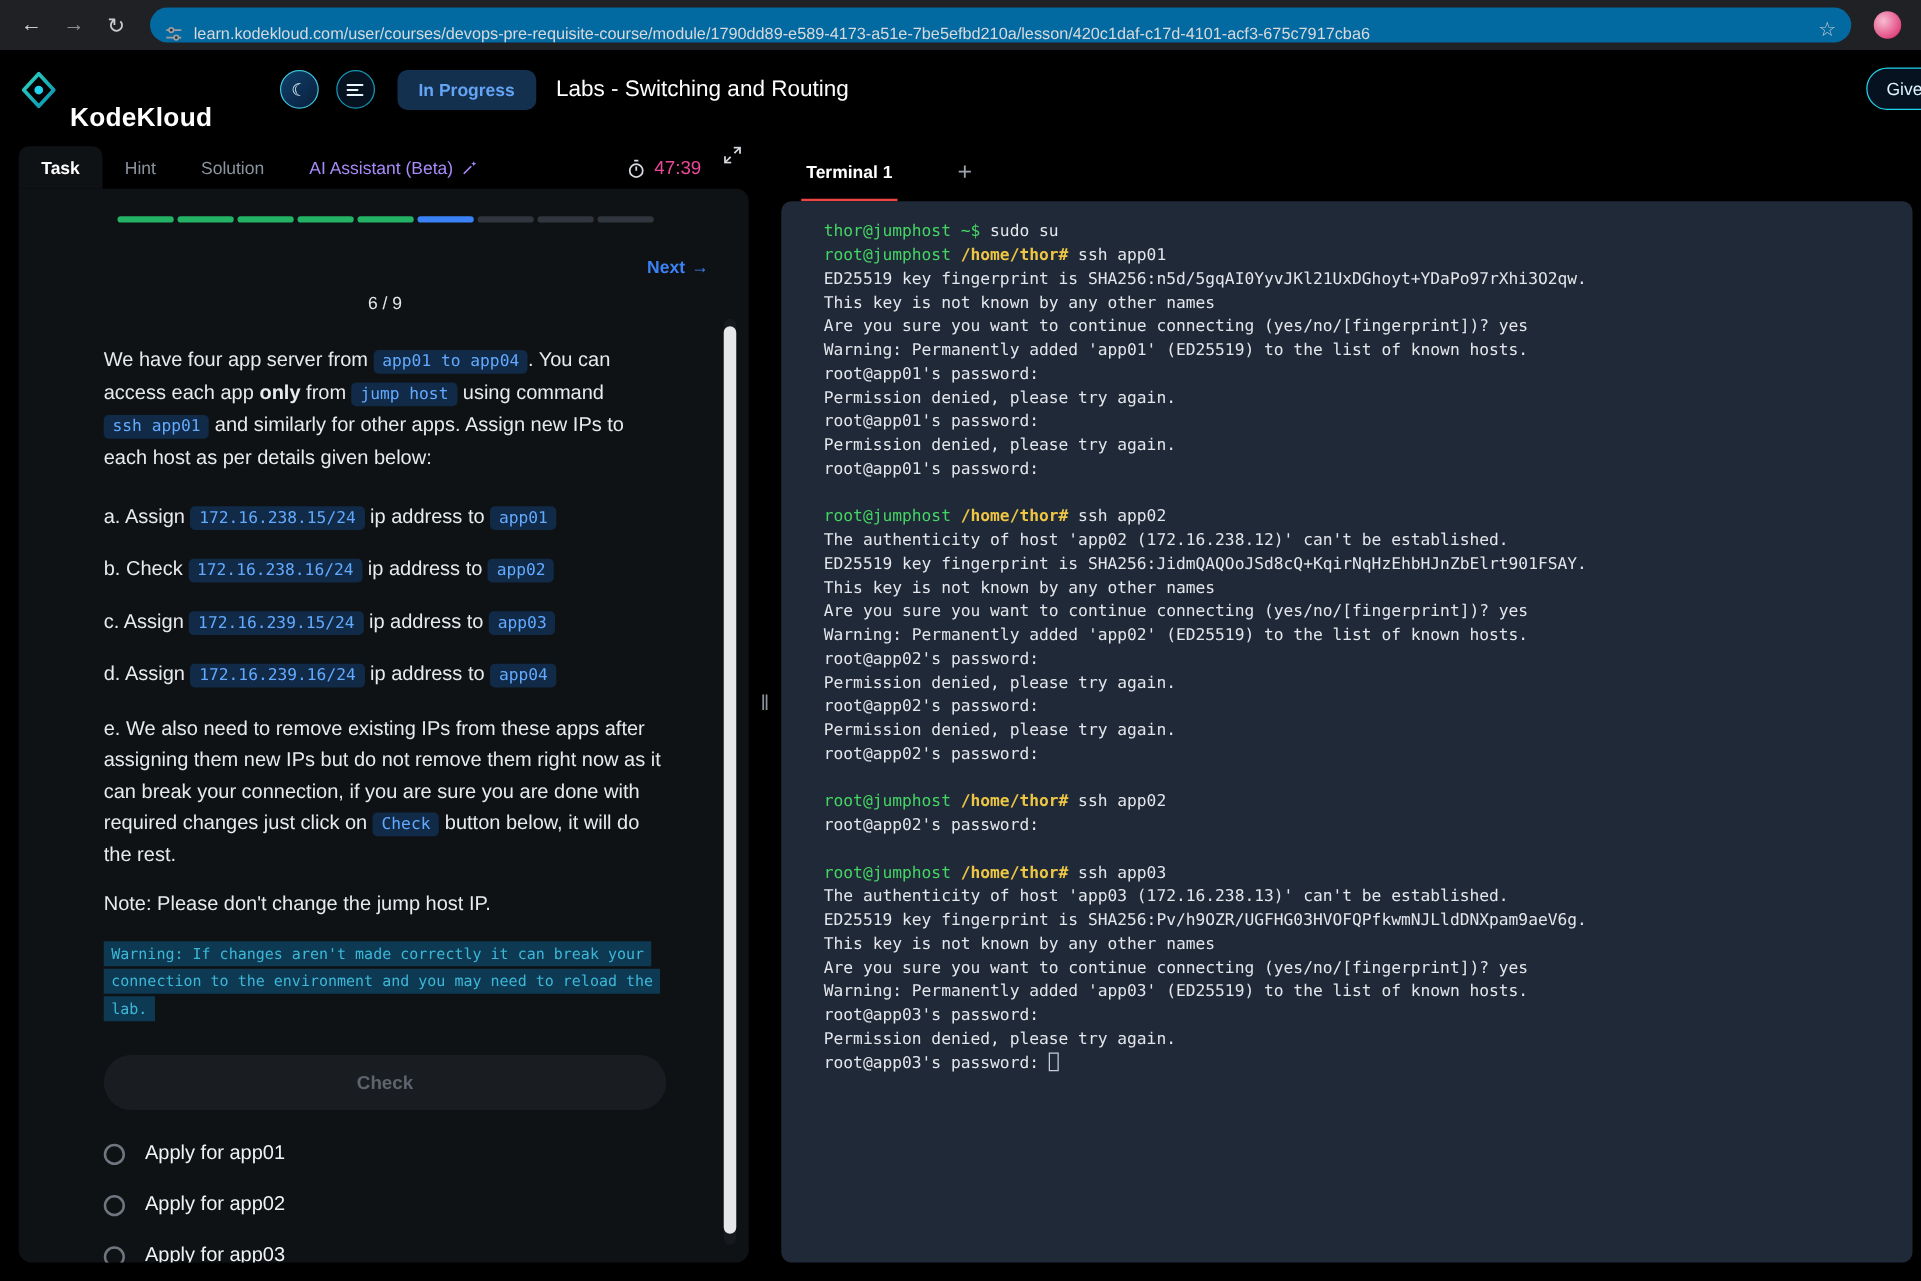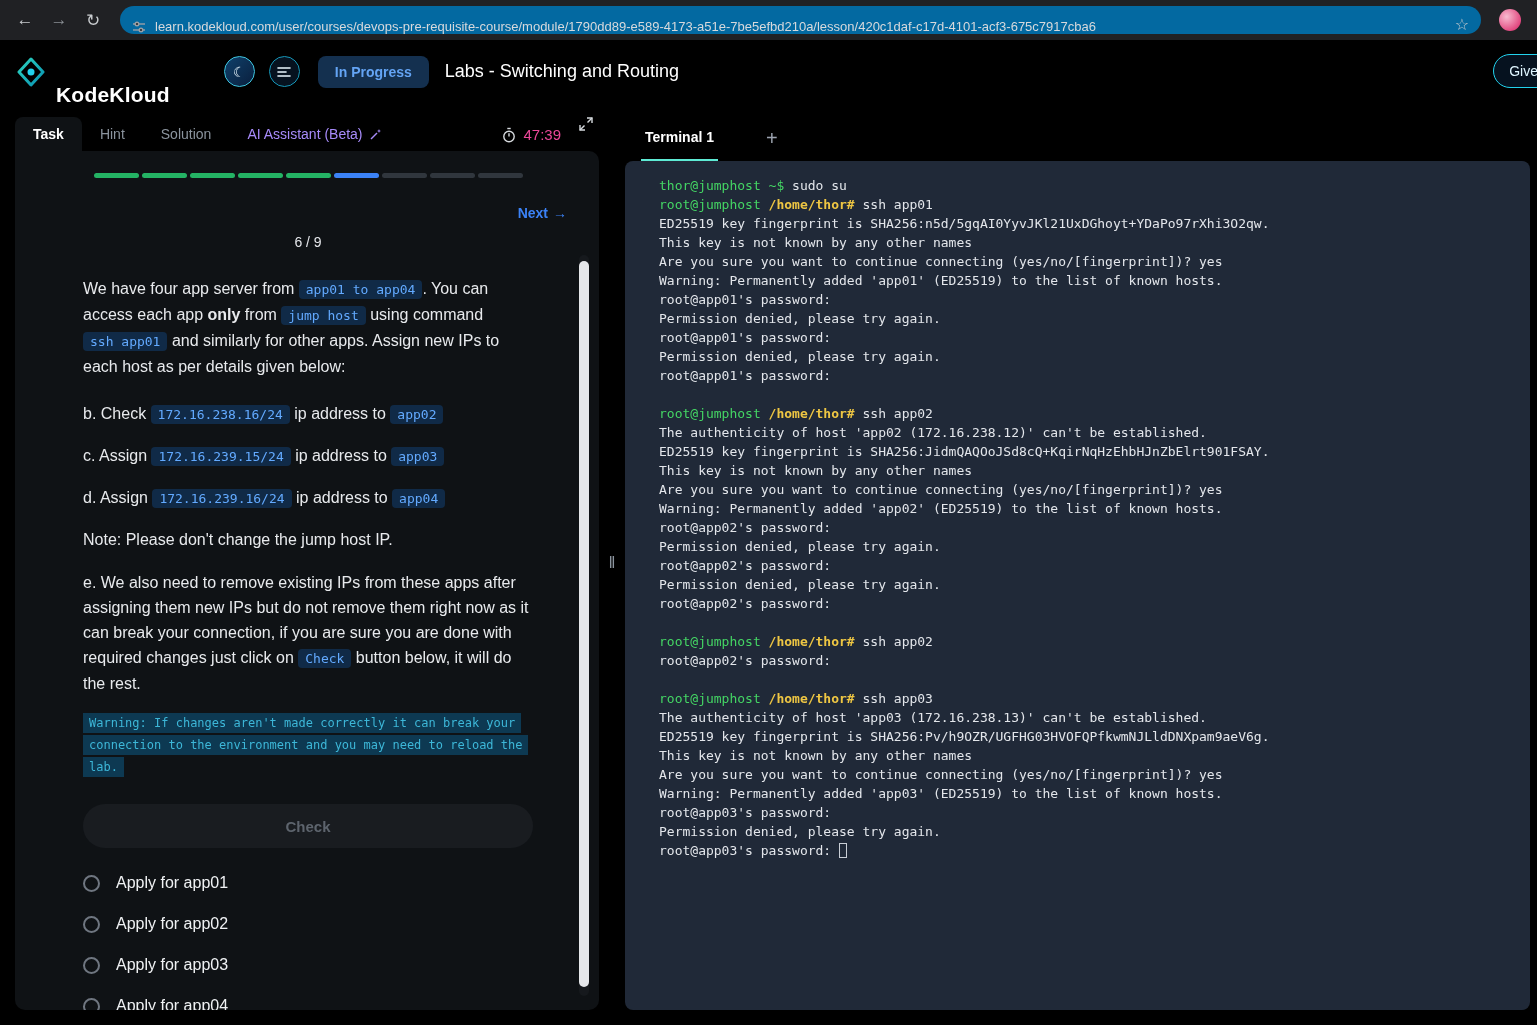--- a/index.html
+++ b/index.html
@@ -95,21 +95,21 @@
                   background:#e5e7ea; border-radius:5px; }
 
   
   .divider-col { width:26px; display:flex; align-items:center; justify-content:center;
                  color:#8b949e; font-size:17px; cursor:col-resize; }
 
   
   .terminal-panel { flex:1; display:flex; flex-direction:column; }
   .term-tabs { height:46px; display:flex; align-items:stretch; padding-left:16px; }
   .term-tab { color:#fff; font-size:14px; font-weight:700; display:flex; align-items:center;
-              border-bottom:2px solid #5eead4; padding:0 4px; cursor:pointer; }
+              border-bottom:2px solid #ef4444; padding:0 4px; cursor:pointer; }
   .term-plus { color:#9ca3af; font-size:20px; display:flex; align-items:center;
                margin-left:48px; cursor:pointer; }
   .term-body { flex:1; background:var(--terminal_bg,#202938); border-radius:8px;
                padding:15px 34px; font-family:"DejaVu Sans Mono",monospace; font-size:13px;
                line-height:19px; overflow:hidden; }
   .tline { white-space:pre-wrap; }
   .c-p { color:var(--terminal_green,#44d564); }
   .c-d { color:var(--terminal_yellow,#eec643); font-weight:700; }
   .c-t { color:#e3e6eb; }
   .cursor { display:inline-block; width:8px; height:15px; border:1px solid #c9ced6;
@@ -222,28 +222,29 @@
       <div class="next-link">
         <span>Next</span>
         <span>→</span>
       </div>
 
       <div class="step-label">6 / 9</div>
 
       <p class="body-text task-intro"><span>We have four app server from </span><span class="chip">app01 to app04</span><span>. You can access each app </span><span class="bold">only</span><span> from </span><span class="chip">jump host</span><span> using command </span><span class="chip">ssh app01</span><span> and similarly for other apps. Assign new IPs to each host as per details given below:</span></p>
 
       <div class="assignment-list">
+          <div class="assign-row"><span>a. Assign </span><span class="chip">172.16.238.15/24</span><span> ip address to </span><span class="chip">app01</span></div>
           <div class="assign-row"><span>b. Check </span><span class="chip">172.16.238.16/24</span><span> ip address to </span><span class="chip">app02</span></div>
           <div class="assign-row"><span>c. Assign </span><span class="chip">172.16.239.15/24</span><span> ip address to </span><span class="chip">app03</span></div>
           <div class="assign-row"><span>d. Assign </span><span class="chip">172.16.239.16/24</span><span> ip address to </span><span class="chip">app04</span></div>
         </div>
 
+      <p class="body-text step-e"><span>e. We also need to remove existing IPs from these apps after assigning them new IPs but do not remove them right now as it can break your connection, if you are sure you are done with required changes just click on </span><span class="chip">Check</span><span> button below, it will do the rest.</span></p>
+
       <p class="body-text note">Note: Please don't change the jump host IP.</p>
-
-      <p class="body-text step-e"><span>e. We also need to remove existing IPs from these apps after assigning them new IPs but do not remove them right now as it can break your connection, if you are sure you are done with required changes just click on </span><span class="chip">Check</span><span> button below, it will do the rest.</span></p>
 
       <div class="warning">
         <span class="hl">Warning: If changes aren't made correctly it can break your connection to the environment and you may need to reload the lab.</span>
       </div>
 
       <button class="check-btn">Check</button>
 
       <div class="options">
           <div class="option-row">
             <span class="radio"></span>

